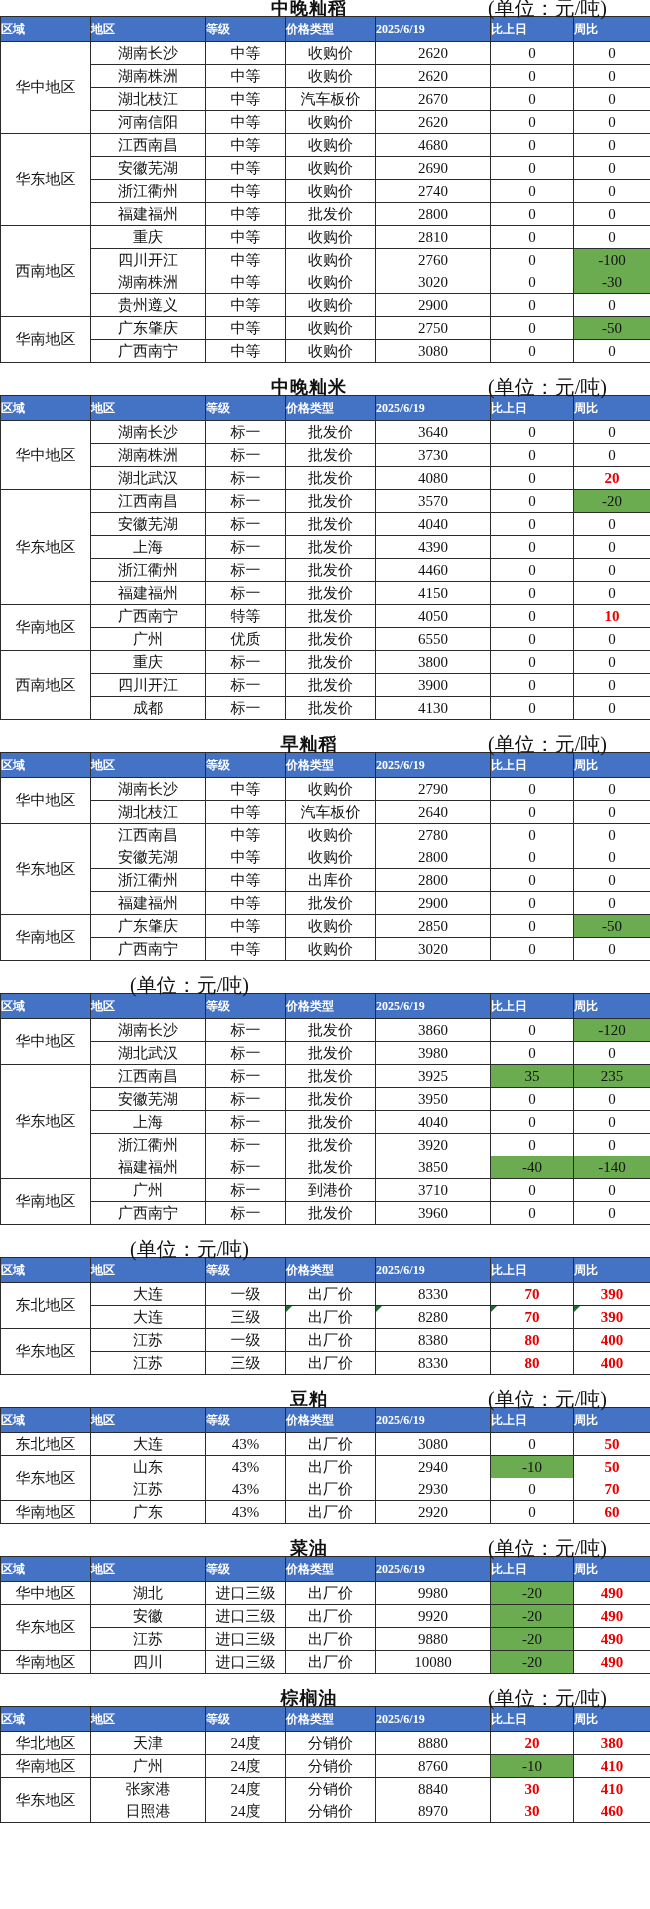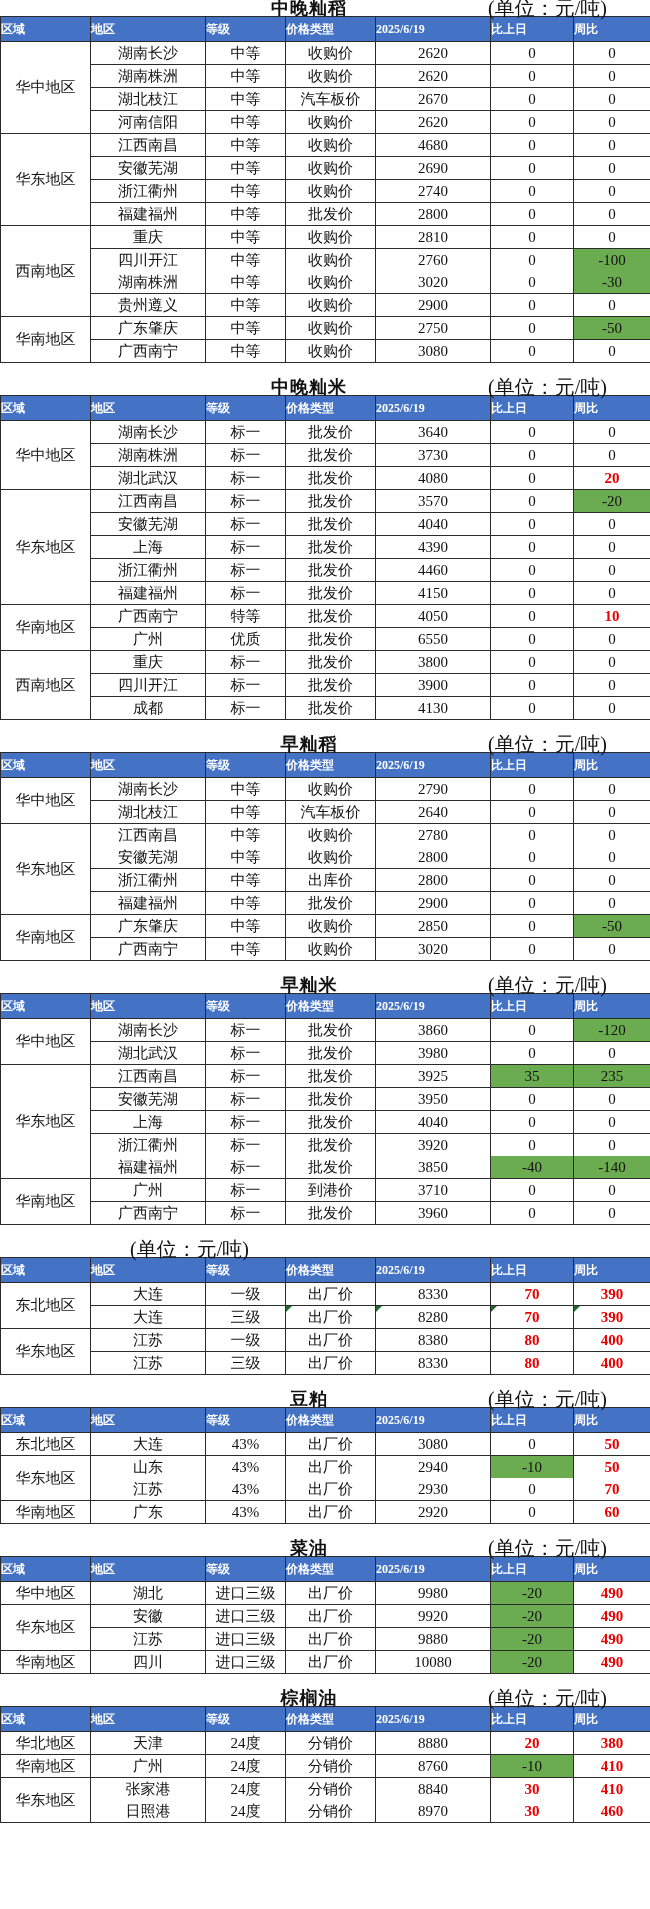--- a/index.html
+++ b/index.html
@@ -412,21 +412,20 @@
             <td>0</td>
             <td>0</td>
           </tr>
         </tbody>
       </table>
     </div>
     <div class="gap"></div>
     <div class="tblock">
       <div class="title-row">
         <div class="tspacer"></div>
-        <div class="ttl">早籼米</div>
         <div class="tunit">(单位：元/吨)</div>
       </div>
       <table class="ptable">
         <colgroup>
           <col class="c-region">
           <col class="c-area">
           <col class="c-grade">
           <col class="c-ptype">
           <col class="c-price">
           <col class="c-d1">

